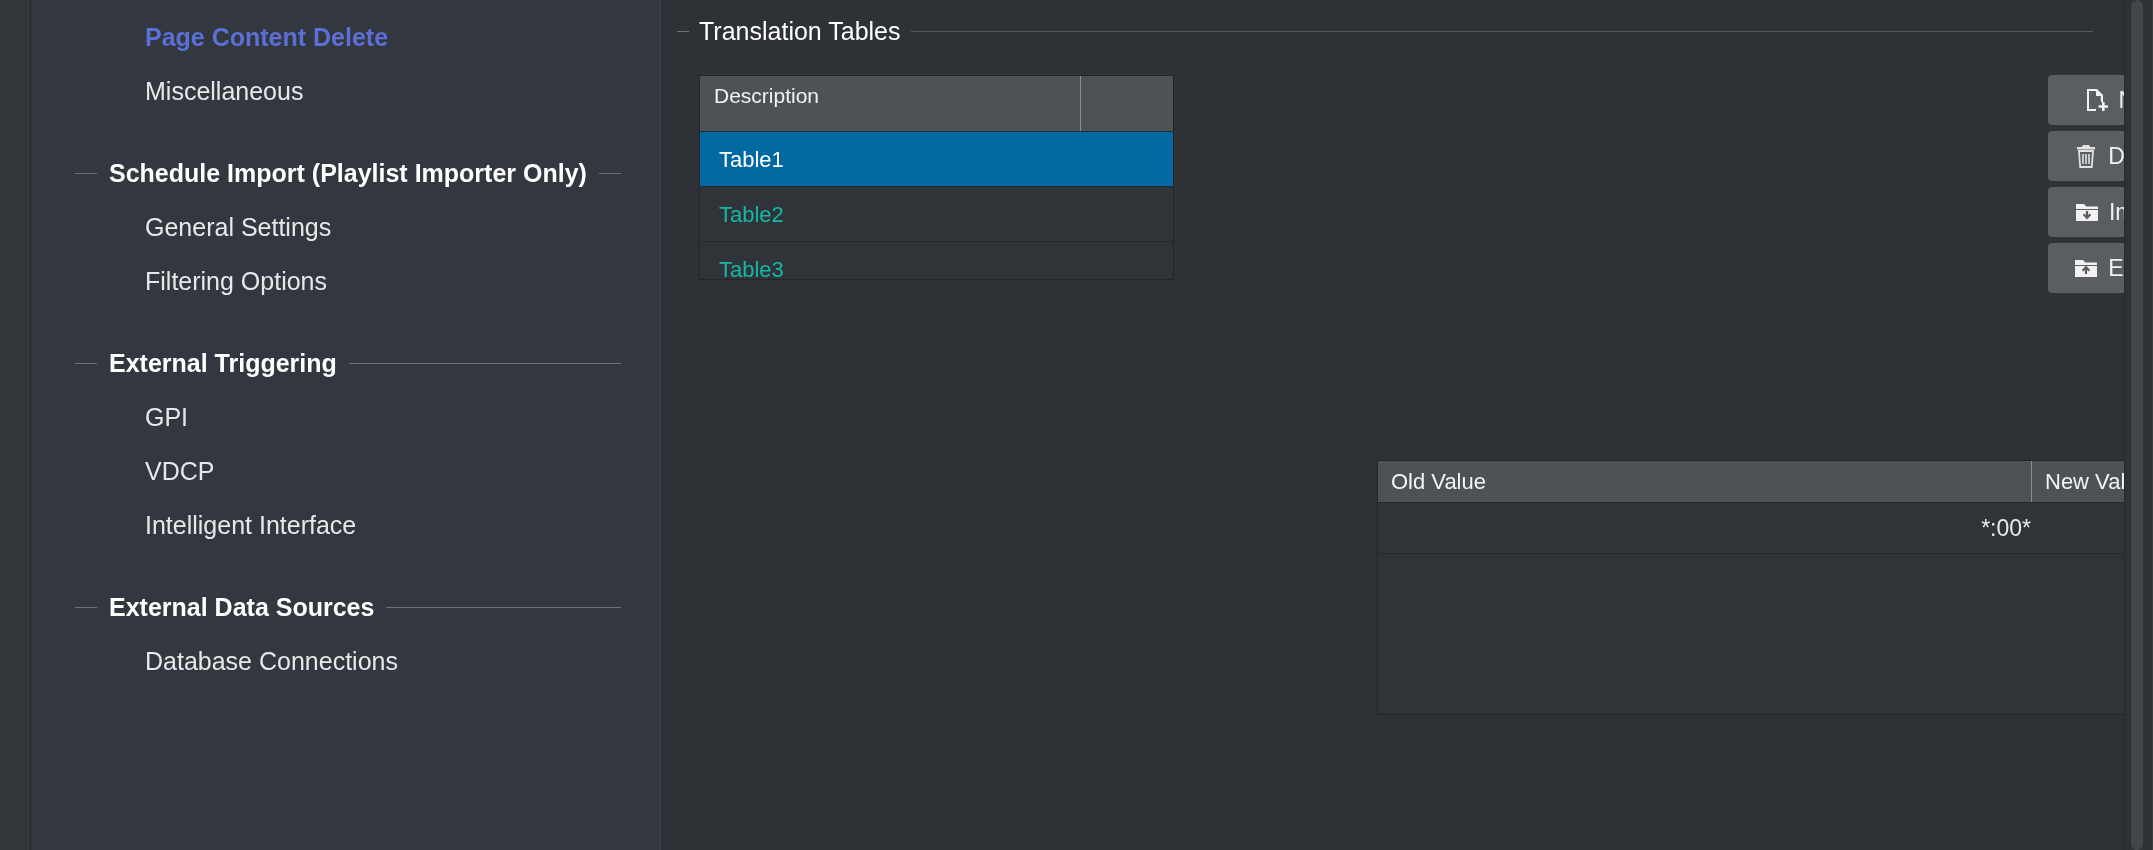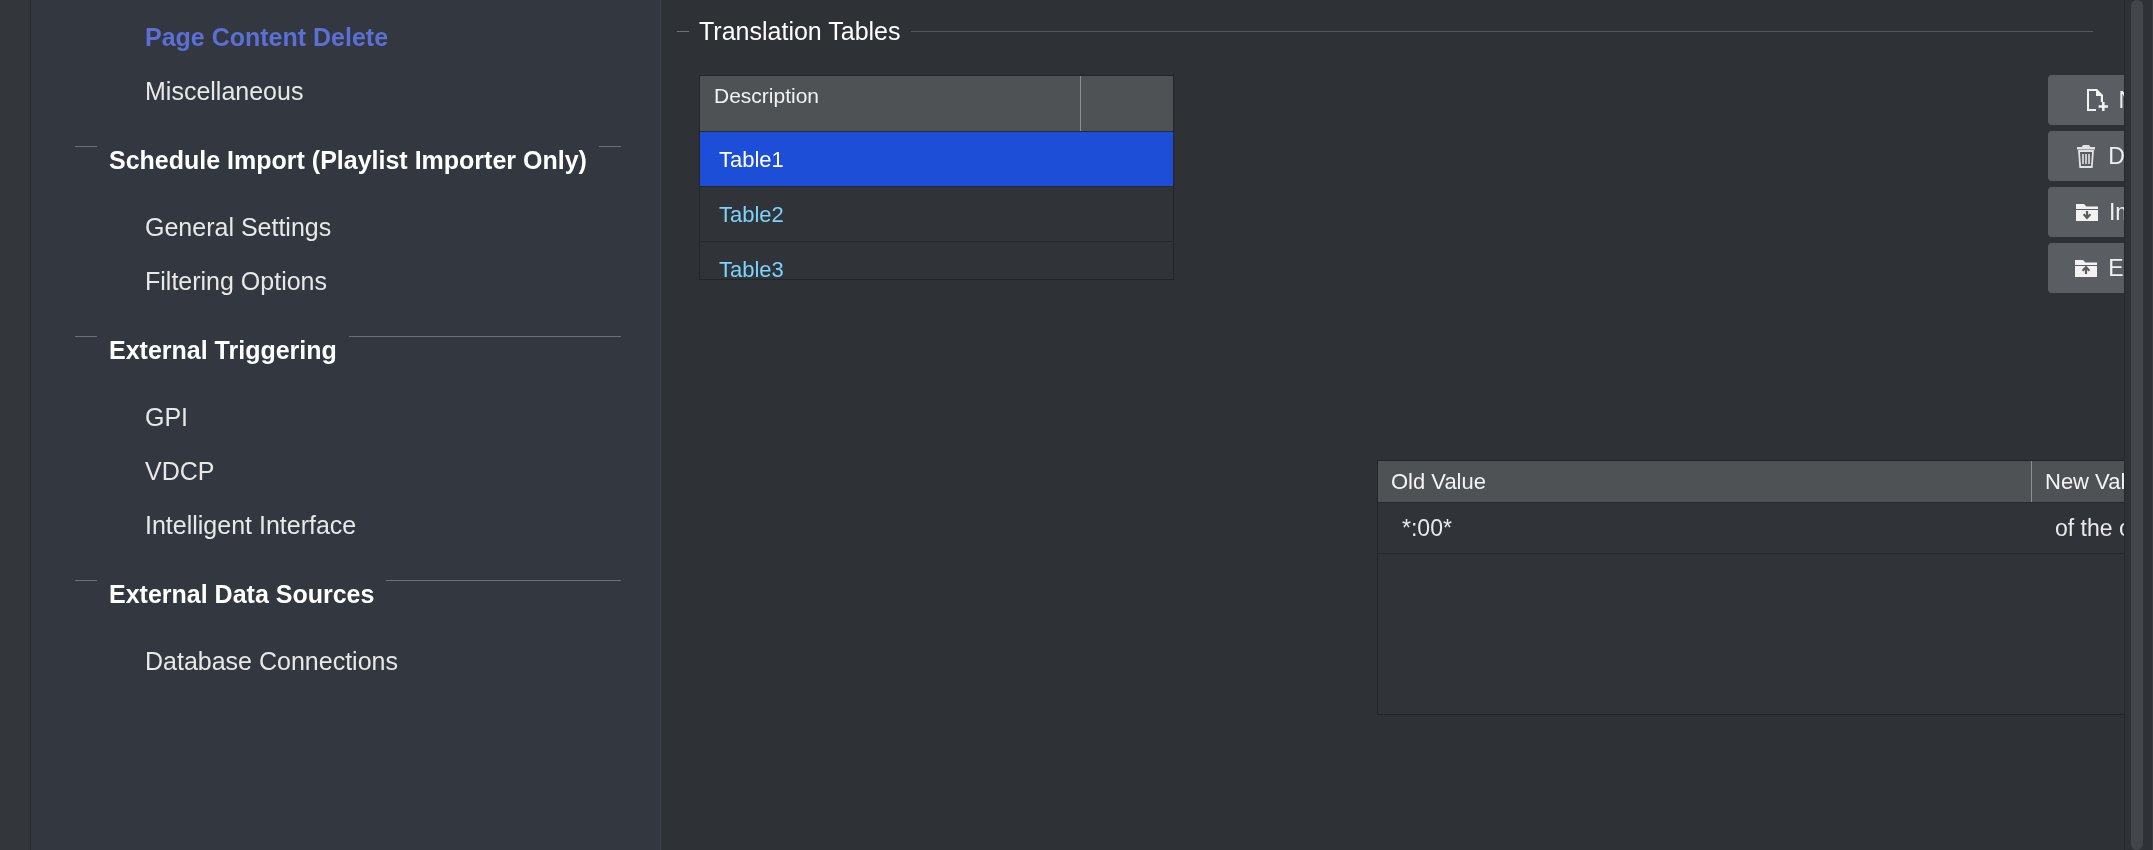--- a/index.html
+++ b/index.html
@@ -51,21 +51,21 @@
     white-space: nowrap;
     cursor: default;
   }
   .nav-item.active {
     color: #5b6fd4;
     font-weight: bold;
   }
 
   .nav-group {
     display: flex;
-    align-items: flex-start;
+    align-items: center;
     height: 54px;
     margin-top: 28px;
     padding: 0 40px 0 44px;
   }
   .nav-group .rule-left {
     width: 22px;
     height: 1px;
     background: #6d7176;
     flex: 0 0 22px;
   }
@@ -157,29 +157,29 @@
   }
   .tbl-head .th.desc { flex: 0 0 380px; }
   .tbl-head .th.blank {
     flex: 1 1 auto;
     border-left: 1px solid #8b8f93;
   }
   .tbl-row {
     height: 55px;
     line-height: 55px;
     font-size: 22px;
-    color: #7dd3fc;
+    color: #14b8a6;
     padding-left: 19px;
     border-bottom: 1px solid #26292e;
     box-sizing: border-box;
     white-space: nowrap;
     cursor: default;
   }
   .tbl-row.selected {
-    background: #1d4ed8;
+    background: #0369a1;
     color: #ffffff;
   }
 
   
   .btn-col {
     position: absolute;
     left: 1387px;
     top: 75px;
     width: 152px;
   }
@@ -243,20 +243,21 @@
     box-sizing: border-box;
     cursor: default;
   }
   .vg-row .td {
     font-size: 23px;
     color: #eaeaea;
     line-height: 51px;
     padding-left: 24px;
     box-sizing: border-box;
     white-space: nowrap;
+    text-align: right;
   }
   .vg-row .td.old { flex: 0 0 653px; }
   .vg-row .td.new { flex: 1 1 auto; }
 
   
   .scrollbar {
     position: absolute;
     top: 0;
     right: 0;
     bottom: 0;

